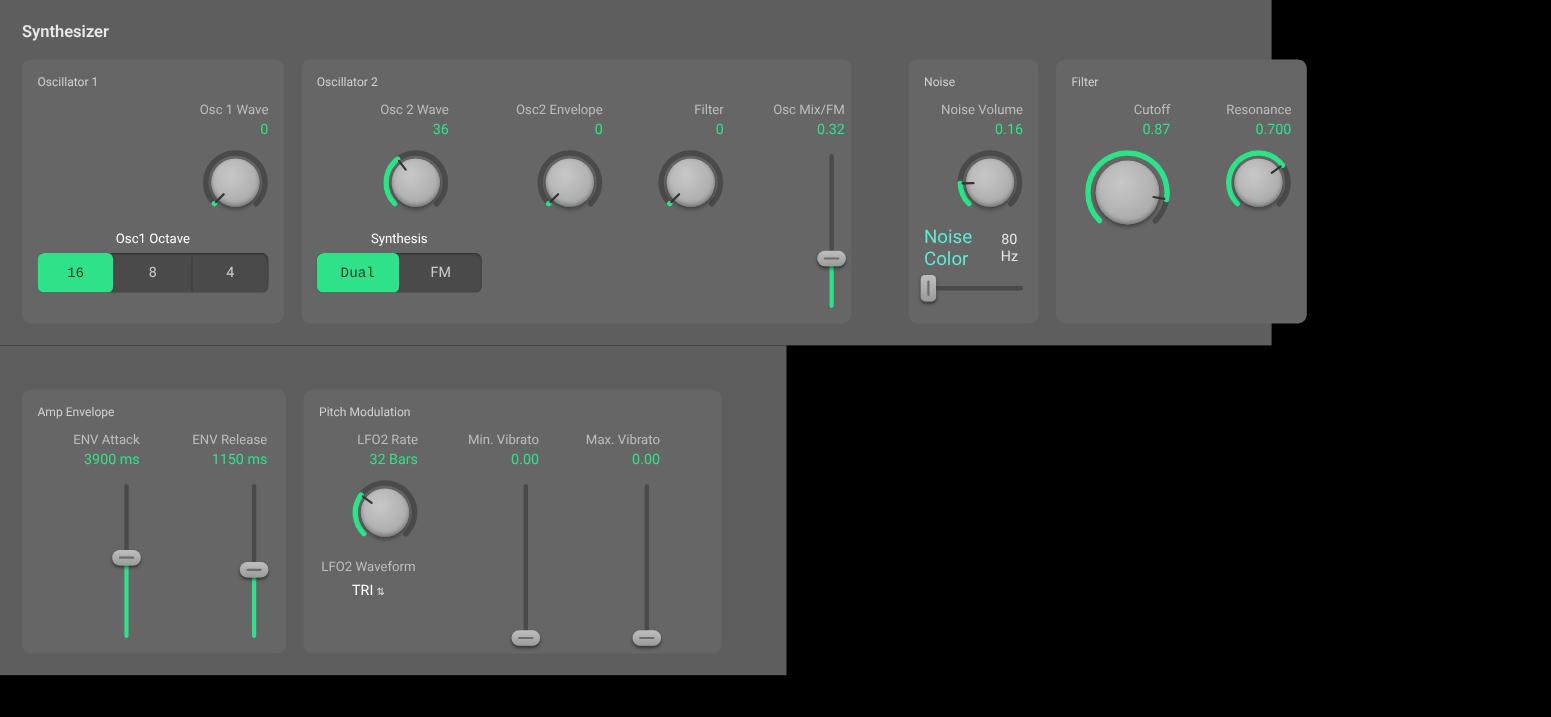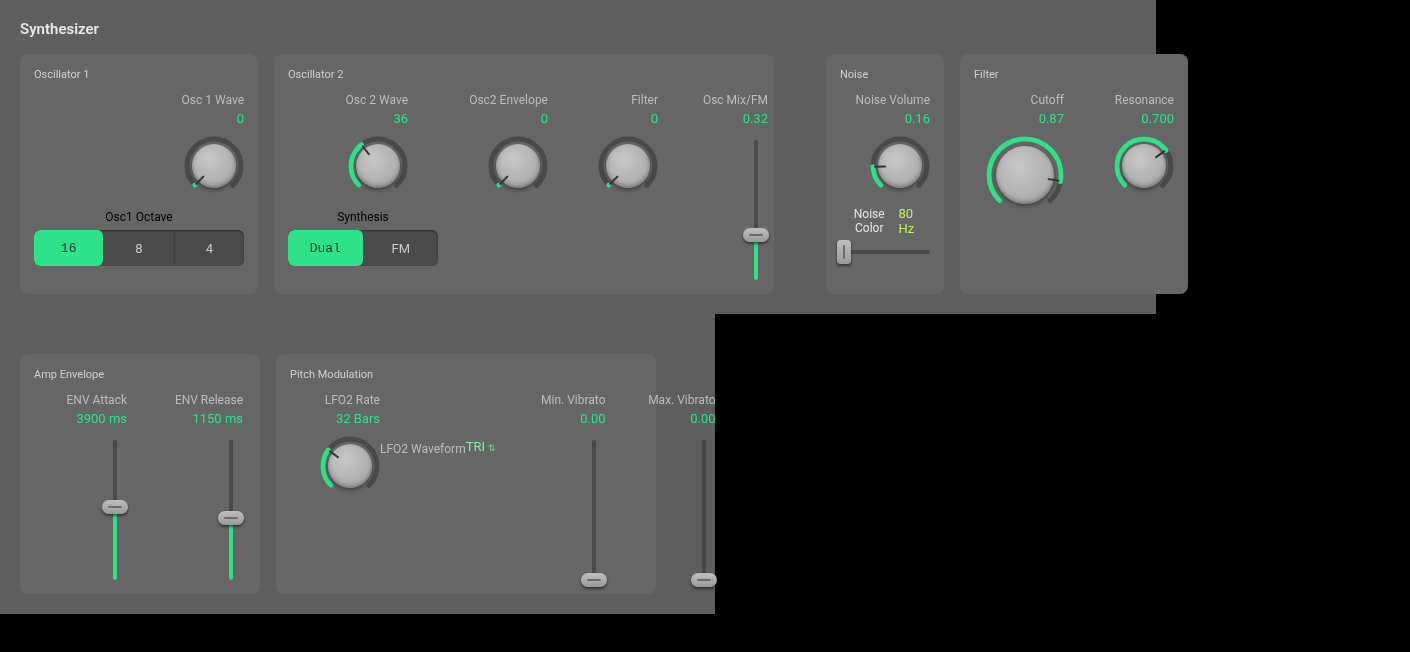--- a/index.html
+++ b/index.html
@@ -74,21 +74,21 @@
   }
   .knob.big { width: 78px; height: 78px; }
   .knob svg { width: 100%; height: 100%; display:block; }
   .knob-face {
     position: absolute;
     border-radius: 50%;
     background: radial-gradient(circle at 40% 35%, #c8c8c8, #a0a0a0);
     box-shadow: inset 0 -2px 4px rgba(0,0,0,0.3), 0 2px 4px rgba(0,0,0,0.4);
   }
   .seg-label {
-    color: #000000;
+    color: #ffffff;
     font-size: 12px;
     text-align: center;
     margin-top: 14px;
     margin-bottom: 6px;
   }
   .segmented {
     display: flex;
     background: #4a4a4a;
     border-radius: 6px;
     overflow: hidden;
@@ -145,42 +145,42 @@
   .vslider .thumb::after{
     content:"";
     position:absolute;
     left:6px; right:6px; top:50%; transform:translateY(-50%);
     height:2px; background:#6d6d6d; border-radius:1px;
   }
   .hslider-row{
     display:flex; align-items:center; justify-content:space-between;
     margin-top:10px;
   }
-  .hslider-row .lab{ color:#e5e5e5; font-size:12px;text-align:center;}
-  .hslider-row .val{ color:#bef264; font-size:13px;}
+  .hslider-row .lab{ color:#5eead4; font-size:17px;}
+  .hslider-row .val{ color:#e5e5e5; font-size:13px;text-align:center;}
   .hslider{
     position:relative; height:20px; margin-top:6px;
   }
   .hslider .track{
     position:absolute; left:0; right:0; top:50%; transform:translateY(-50%);
     height:4px; background:#4a4a4a; border-radius:2px;
   }
   .hslider .thumb{
     position:absolute; top:50%; transform:translate(-50%,-50%);
     width:14px; height:24px;
     background:linear-gradient(#bfbfbf,#9a9a9a);
     border-radius:4px;
     box-shadow: 0 2px 3px rgba(0,0,0,.5);
   }
   .hslider .thumb::after{
     content:""; position:absolute; top:5px; bottom:5px; left:50%; transform:translateX(-50%);
     width:2px; background:#6d6d6d; border-radius:1px;
   }
   .dropdown{
-    color:#86efac; font-size:13px; text-align:left; margin-top:4px;
+    color:#ffffff; font-size:13px; text-align:left; margin-top:4px;
     cursor:pointer;
   }
   .dropdown .arr{ font-size:9px; opacity:.8; margin-left:3px;}
 </style>
 </head>
 <body>
 
 <div class="main-panel">
   <div class="panel-title">Synthesizer</div>
 
@@ -361,21 +361,21 @@
     <div class="fill" style="height:44%"></div>
     <div class="thumb" style="bottom:44%"></div>
           </div>
       </div>
     </div>
   </div>
 
   <div class="section" style="width:380px">
     <div class="section-title">Pitch Modulation</div>
     <div class="controls-row">
-      <div style="display:flex;flex-direction:row;align-items:center;">
+      <div style="display:flex;flex-direction:column;align-items:center;">
         <div class="control">
           <div class="ctl-label">LFO2 Rate</div>
           <div class="ctl-value">32 Bars</div>
           <div class="knob">
     <svg viewBox="0 0 60 60">
       <circle cx="30" cy="30" r="27" fill="none" stroke="#4a4a4a" stroke-width="5" stroke-dasharray="127.23450247038662 169.64600329384882" transform="rotate(135 30 30)" stroke-linecap="round"></circle>
       <circle cx="30" cy="30" r="27" fill="none" stroke="#2fe28a" stroke-width="5" stroke-dasharray="38.17035074111598 169.64600329384882" transform="rotate(135 30 30)" stroke-linecap="round"></circle>
     </svg>
     <div class="knob-face" style="left:8px;top:8px;right:8px;bottom:8px;"></div>
     <svg viewBox="0 0 60 60" style="position:absolute;left:0;top:0">

